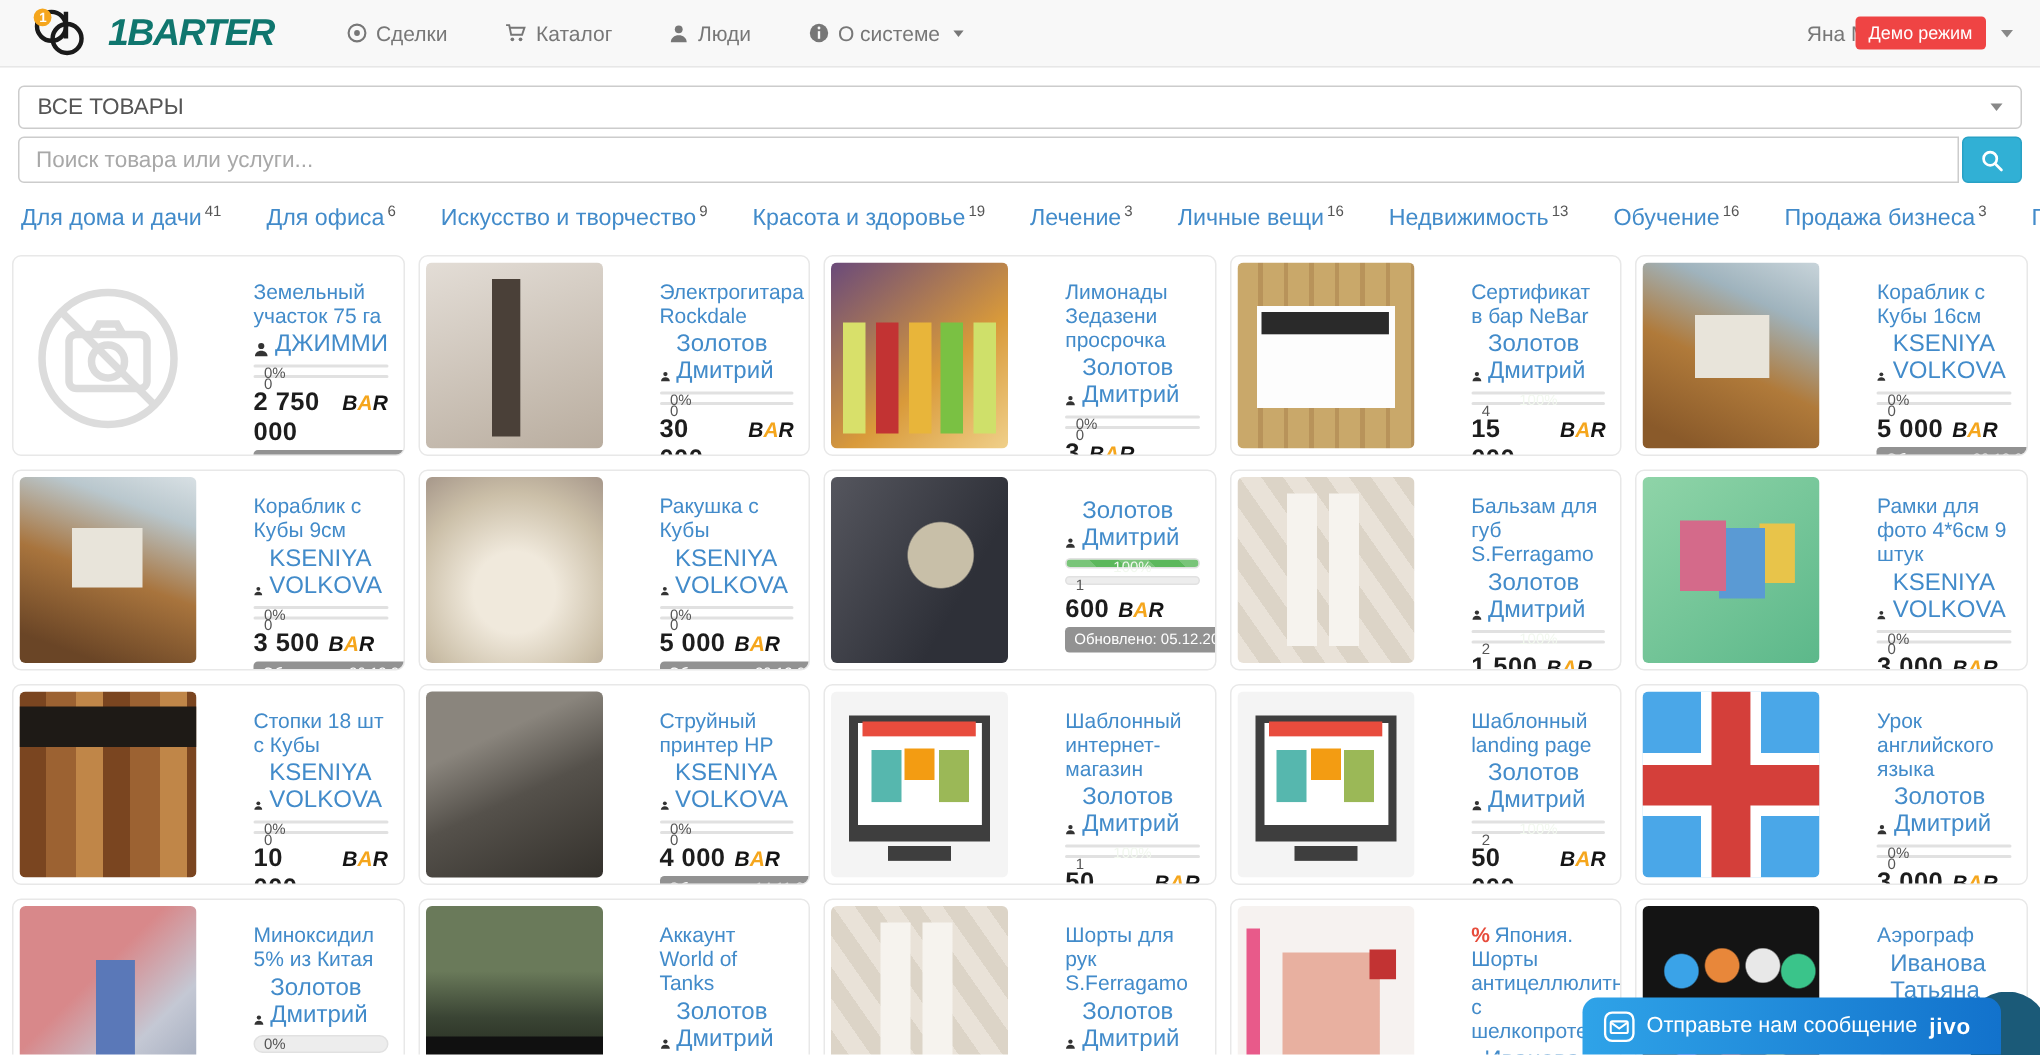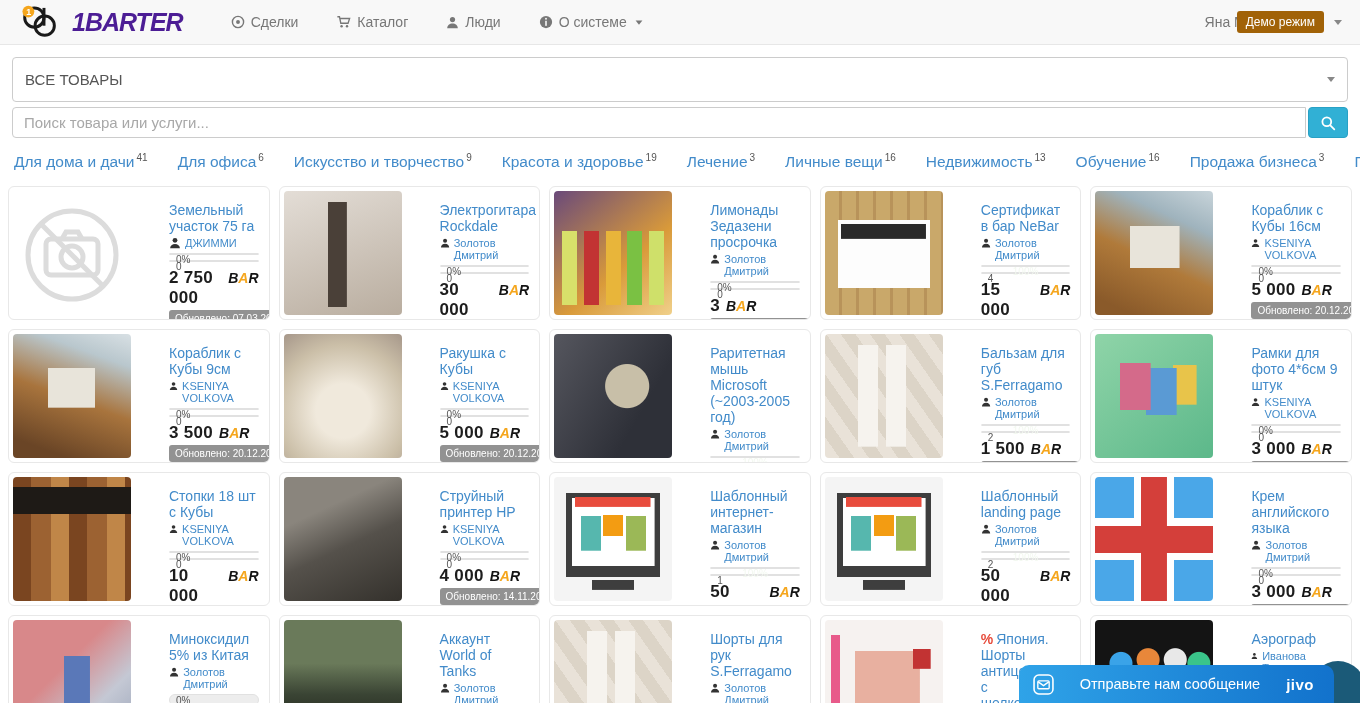--- a/index.html
+++ b/index.html
@@ -4,34 +4,34 @@
 <style>
   * { margin:0; padding:0; box-sizing:border-box; }
   html,body { width:1360px; height:703px; overflow:hidden; background:#fff;
     font-family:"Liberation Sans", sans-serif; }
   a { text-decoration:none; }
 
   
   .header { height:45px; background:#f8f8f8; border-bottom:1px solid #e7e7e7;
     display:flex; align-items:center; padding:0 18px; }
   .brand { display:flex; align-items:center; gap:8px; }
-  .brand-word { font-size:25px; font-weight:900; font-style:italic; color:#4c1d95;
+  .brand-word { font-size:25px; font-weight:900; font-style:italic; color:#0f766e;
     letter-spacing:-1px; }
   .nav { display:flex; margin-left:48px; gap:38px; }
   .nav-item { display:flex; align-items:center; gap:6px; color:#777; font-size:14px; cursor:pointer; }
   .hdr-right { margin-left:auto; display:flex; align-items:center; }
   .user-name { color:#777; font-size:14px; }
-  .demo-badge { background:#a16207; color:#fff; font-size:12px; padding:4px 9px;
+  .demo-badge { background:#ef4444; color:#fff; font-size:12px; padding:4px 9px;
     border-radius:3px; margin-left:-9px; }
   .caret { width:0; height:0; border-left:4px solid transparent; border-right:4px solid transparent;
     border-top:5px solid #888; margin-left:10px; display:inline-block; }
   .caret.sm { border-top-color:#777; margin-left:2px; transform:scale(.85); }
 
   
-  .select-box { margin:12px 12px 0; height:45px; border:1px solid #ccc; border-radius:4px;
+  .select-box { margin:12px 12px 0; height:29px; border:1px solid #ccc; border-radius:4px;
     background:#fff; display:flex; align-items:center; padding:0 12px; font-size:15px;
     color:#555; position:relative; cursor:pointer; }
   .select-box .caret { position:absolute; right:12px; }
   .search-row { display:flex; margin:5px 12px 0; }
   .search-input { flex:1; height:31px; border:1px solid #ccc; border-radius:4px 0 0 4px;
     padding:0 11px; font-size:15px; color:#c2410c; font-family:"Liberation Sans",sans-serif; }
   .search-input::placeholder { color:#a8a8a8; }
   .search-btn { width:40px; height:31px; background:#31b0d5; border:1px solid #28a1c5;
     border-radius:4px; margin-left:2px; display:flex; align-items:center; justify-content:center;
     cursor:pointer; }
@@ -43,21 +43,21 @@
 
   
   .grid { display:grid; grid-template-columns:repeat(5,1fr); gap:9px; padding:3px 8px 0; }
   .card { display:flex; background:#fff; border:1px solid #e8e8e8; border-radius:6px;
     height:134px; padding:4px; overflow:hidden;gap:28px; }
   .card-img { flex:0 0 118px; width:118px; border-radius:4px; background-size:cover;
     display:flex; align-items:center; justify-content:center; overflow:hidden; }
   .card-body { flex:1; min-width:0; padding:12px 6px 2px 10px; display:flex; flex-direction:column; }
   .card-title { color:#428bca; font-size:14px; line-height:1.14; display:block; }
   .discount-icon { color:#e74c3c; font-weight:bold; margin-right:3px; }
-  .seller { display:flex; align-items:flex-start; gap:4px; color:#428bca; font-size:11px; margin:2px 0 4px; }
+  .seller { display:flex; align-items:flex-end; gap:4px; color:#428bca; font-size:16px; margin:2px 0 4px; }
   .bar { position:relative; height:12px; background:#ededed; border:1px solid #e1e1e1;
     border-radius:8px; margin-bottom:5px; font-size:10px; color:#555; }
   .bar .fill { display:none; position:absolute; inset:0; border-radius:8px; background:#5cb85c;
     background-image:repeating-linear-gradient(45deg, rgba(255,255,255,.18) 0 14px, transparent 14px 28px); }
   .bar.full .fill { display:block; }
   .bar .lbl { position:absolute; left:6px; top:0; line-height:11px; z-index:1; }
   .bar.full .lbl { left:0; right:0; text-align:center; color:#f2f8ef; }
   .price-row { display:flex; align-items:baseline; gap:6px; margin:1px 0 2px; }
   .price-num { font-size:17px; font-weight:800; color:#1d1d1d; letter-spacing:.3px; }
   .cur { font-style:italic; font-weight:700; font-size:14px; color:#141414; }
@@ -135,21 +135,21 @@
     radial-gradient(circle at 88% 35%,#3ac48a 0 11px,transparent 12px),
     radial-gradient(circle at 25% 72%,#8a5ae8 0 11px,transparent 12px),
     radial-gradient(circle at 50% 72%,#e83a3a 0 11px,transparent 12px),
     radial-gradient(circle at 75% 72%,#e8c43a 0 11px,transparent 12px),
     #141414; }
 
   
   .jivo { position:fixed; right:26px; bottom:0; z-index:50; }
   .jivo-blob { position:absolute; right:-32px; bottom:-14px; width:56px; height:56px;
     border-radius:50%; background:#1b5a78; }
-  .jivo-bar { position:relative; display:flex; align-items:center; gap:26px; height:38px;
+  .jivo-bar { position:relative; display:flex; align-items:center; gap:8px; height:38px;
     padding:0 20px 0 14px; border-radius:10px 10px 0 0; min-width:272px;
     background:linear-gradient(90deg,#2fa3e8,#1272cc); color:#fff; cursor:pointer; }
   .jivo-msg { font-size:14.5px; }
   .jivo-logo { margin-left:auto; font-size:15px; font-weight:600; letter-spacing:.5px; }
 </style>
 </head>
 <body>
 
 <div class="header">
   <a href="#" class="brand">
@@ -404,21 +404,20 @@
         <span class="price-num">5 000</span>
         <span class="cur"><span>B</span><span class="a">A</span><span>R</span></span>
       </div>
       <div class="updated">Обновлено: 20.12.2022 18:04</div>
     </div>
   </div>
 
   <div class="card">
     <div class="card-img img-mouse"></div>
     <div class="card-body">
-      <a href="#" class="card-title"><span class="title-text">Раритетная мышь Microsoft (~2003-2005 год)</span></a>
       <a href="#" class="seller">
         <svg width="12" height="12" viewBox="0 0 16 16">
             <circle cx="8" cy="4.4" r="3.2" fill="#333"></circle>
             <path d="M1.5 15c0-3.6 2.9-5.8 6.5-5.8s6.5 2.2 6.5 5.8z" fill="#333"></path>
           </svg>
         <span class="seller-name">Золотов Дмитрий</span>
       </a>
       <div class="bar bar1 full">
           <div class="fill"></div>
           <span class="lbl">100%</span>
@@ -583,21 +582,21 @@
         <span class="price-num">50 000</span>
         <span class="cur"><span>B</span><span class="a">A</span><span>R</span></span>
       </div>
       <div class="updated">Обновлено: 14.11.2022 10:35</div>
     </div>
   </div>
 
   <div class="card">
     <div class="card-img img-english"></div>
     <div class="card-body">
-      <a href="#" class="card-title"><span class="title-text">Крем английского языка</span></a>
+      <a href="#" class="card-title"><span class="title-text">Урок английского языка</span></a>
       <a href="#" class="seller">
         <svg width="12" height="12" viewBox="0 0 16 16">
             <circle cx="8" cy="4.4" r="3.2" fill="#333"></circle>
             <path d="M1.5 15c0-3.6 2.9-5.8 6.5-5.8s6.5 2.2 6.5 5.8z" fill="#333"></path>
           </svg>
         <span class="seller-name">Золотов Дмитрий</span>
       </a>
       <div class="bar bar1">
           <span class="lbl">0%</span>
         </div>

